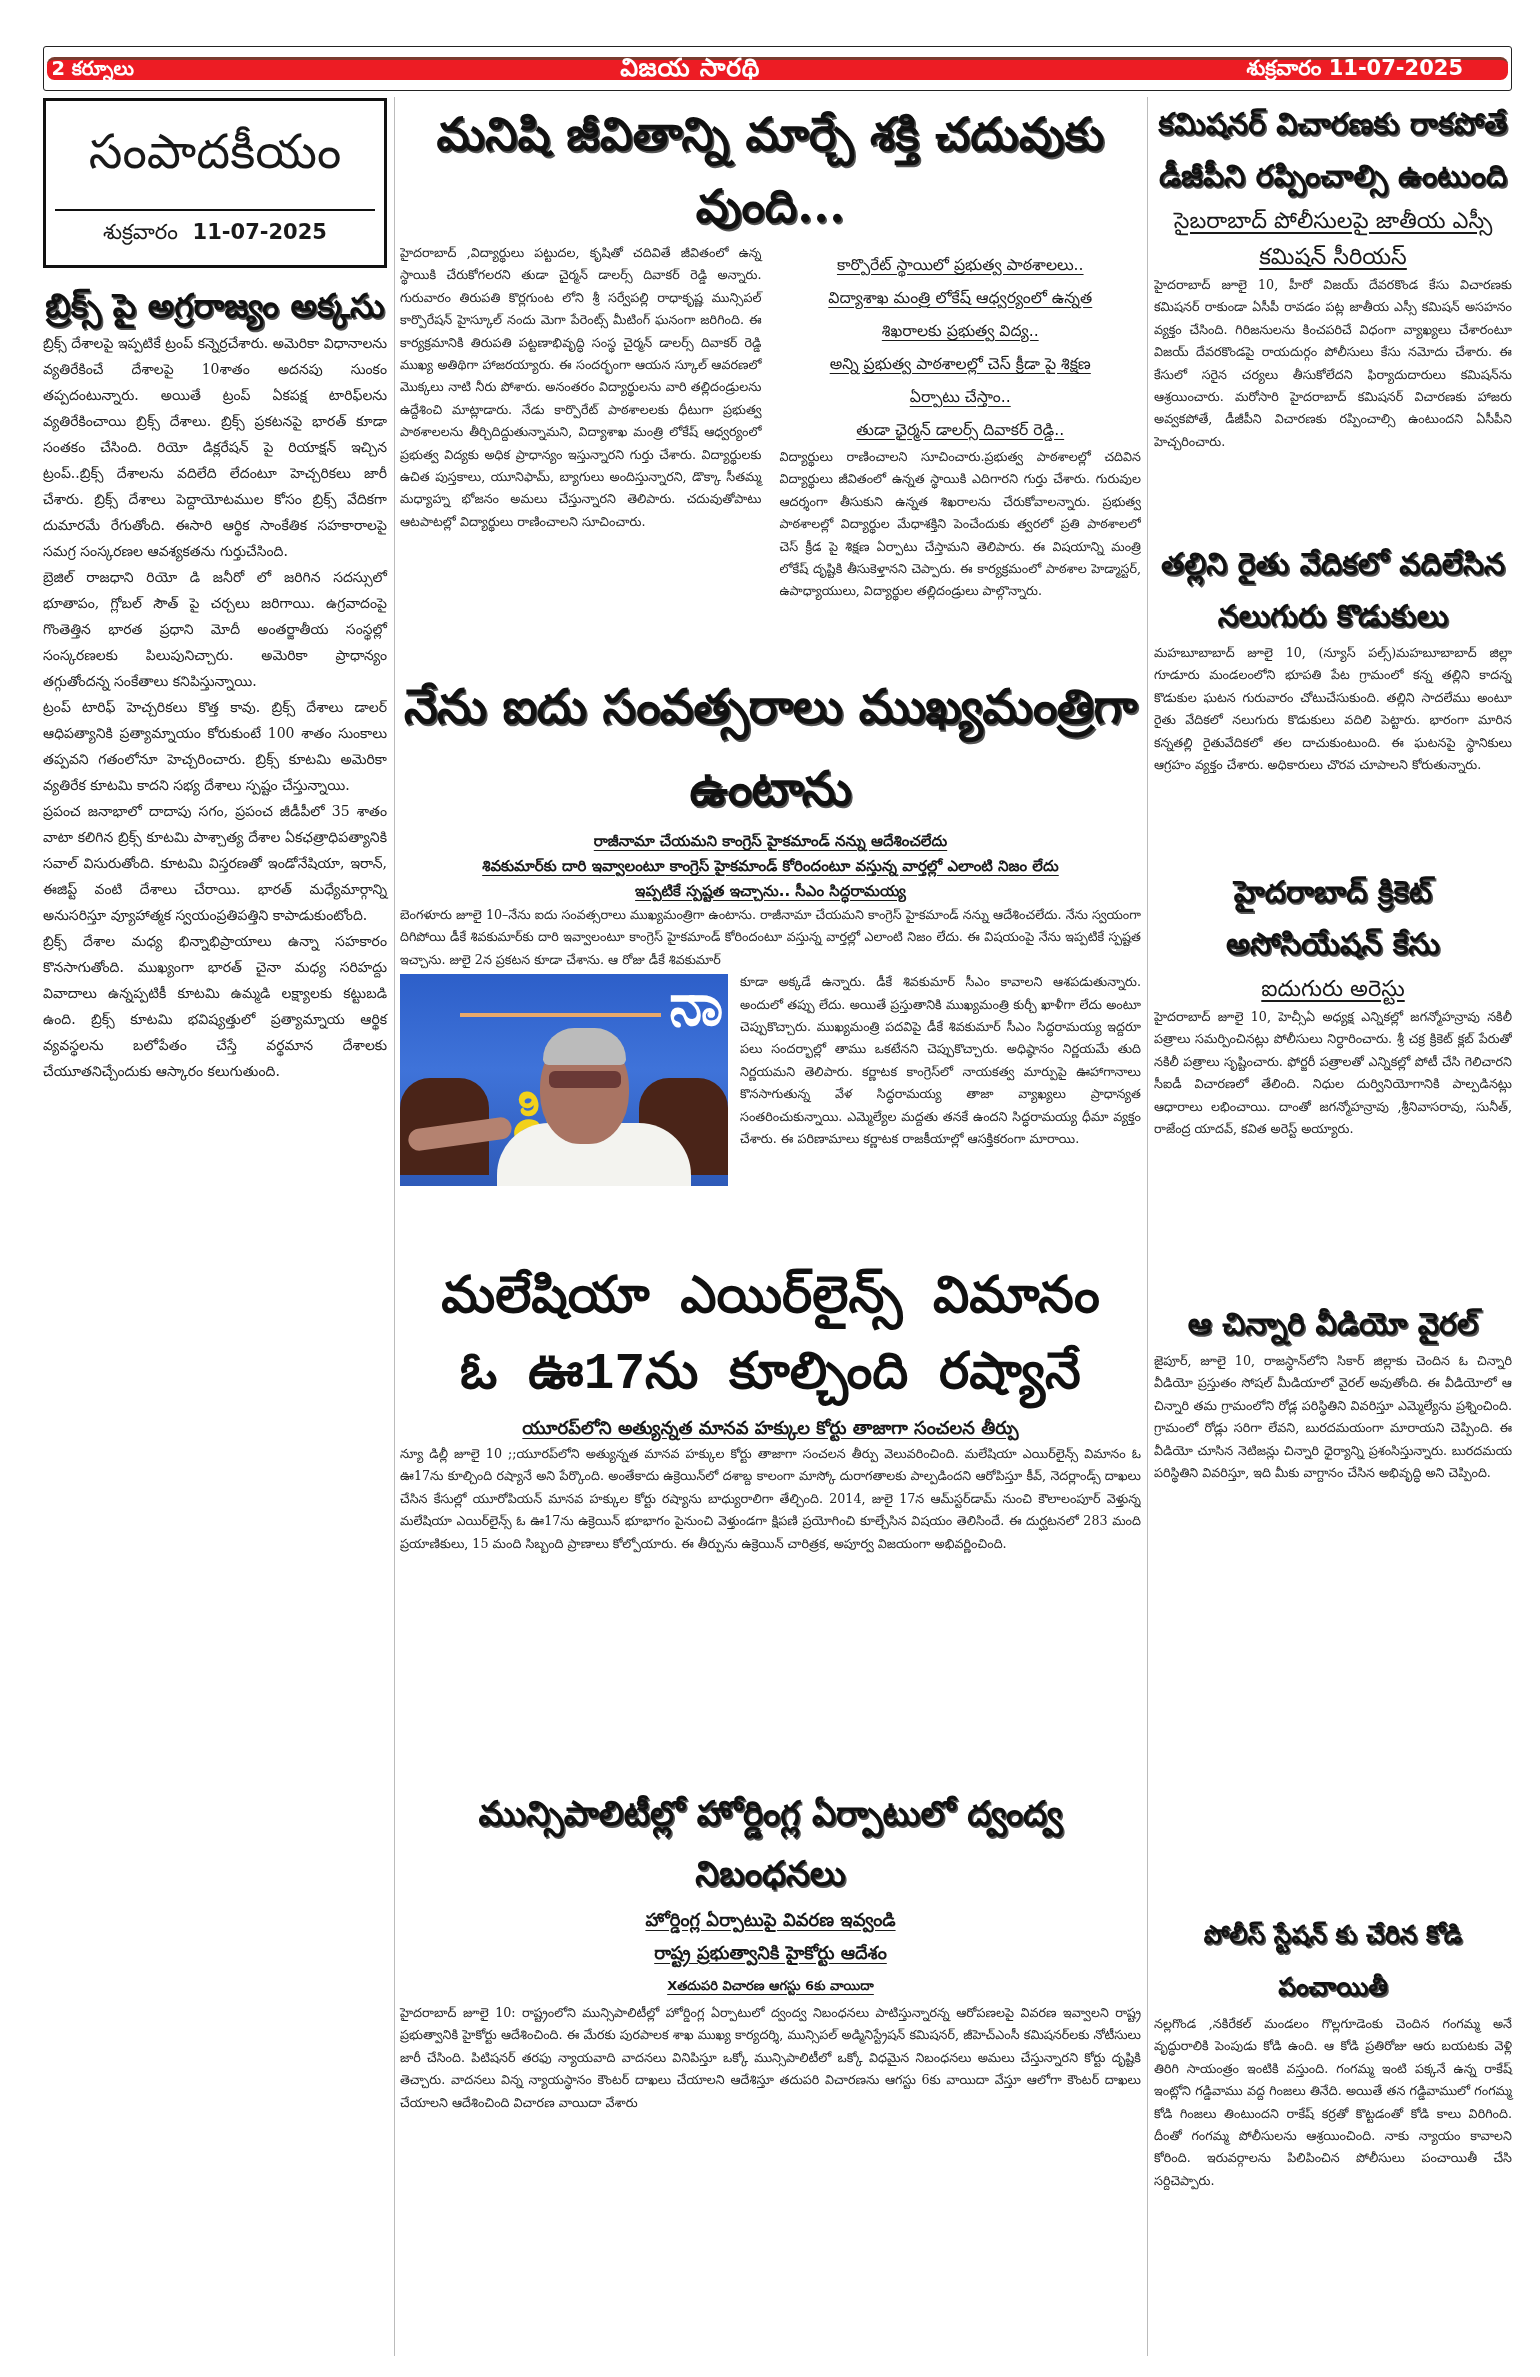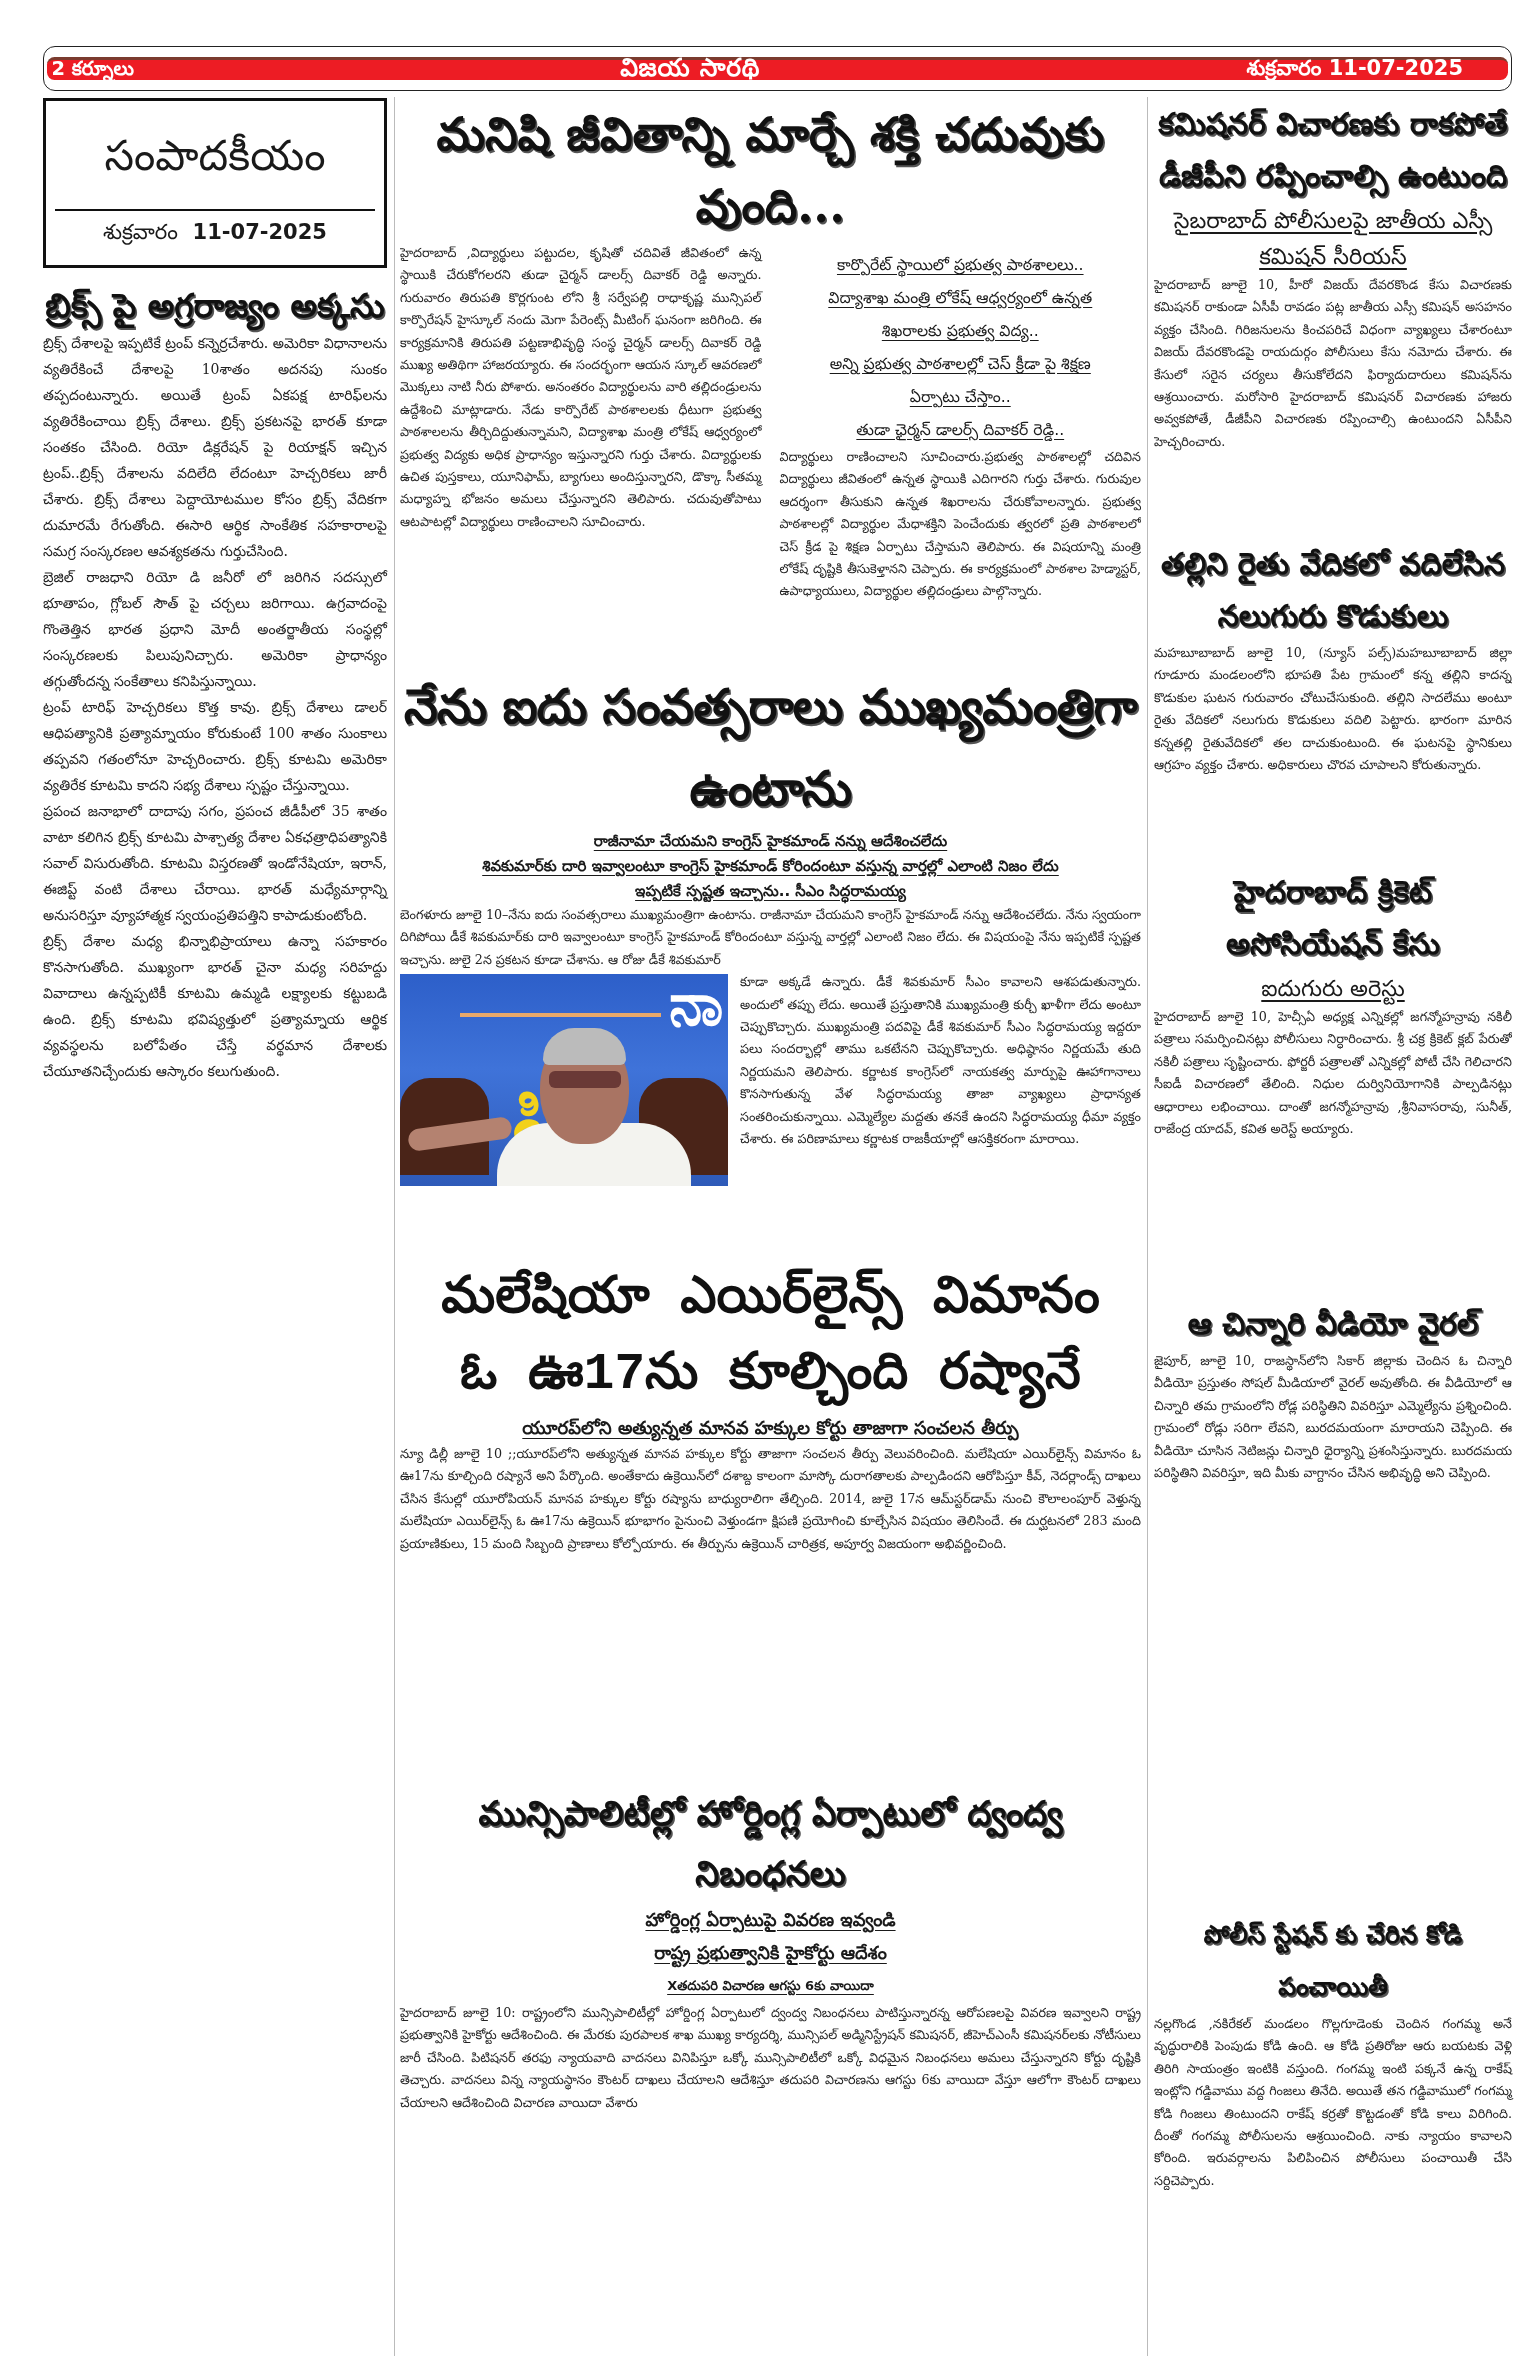--- a/index.html
+++ b/index.html
@@ -2,21 +2,21 @@
 <html style="font-size:12px"><head>
 <meta charset="utf-8">
 <style>
   * { box-sizing: border-box; margin: 0; padding: 0; }
   html, body { width: 1541px; height: 2377px; background: #ffffff; overflow: hidden; }
   body { font-family: "DejaVu Sans", sans-serif; color: #1a1a1a; position: relative; }
 
   
   .masthead {
     position: absolute; left: 43px; top: 46px; width: 1469px; height: 45px;
-    border: 1.5px solid #222; border-radius: 12px; padding: 10px 3px;
+    border: 1.5px solid #222; border-radius: 3px; padding: 10px 3px;
     background: #fff;
   }
   .masthead-inner {
     width: 100%; height: 100%; background: #ed1c24; border-top: 3px solid #7a3b2e;
     border-radius: 7.5px; display: flex; align-items: center; justify-content: space-between;
     padding: 0 45px 0 4.5px; color: #fff; font-weight: bold;
   }
   .mh-left { font-size: 19.4px; }
   .mh-center { font-size: 25px; letter-spacing: 0.7px; }
   .mh-right { font-size: 21px; }
@@ -25,21 +25,21 @@
   .col { position: absolute; top: 98px; }
   .col-left { left: 43px; width: 344px; }
   .col-mid { left: 400px; width: 741px; }
   .col-right { left: 1154px; width: 358px; }
   .vrule { position: absolute; top: 97px; width: 0.7px; height: 2259px; background: #bbb; }
 
   
   .ed-box {
     border: 3px solid #111; height: 170px; padding: 6px 9px; text-align: center;
   }
-  .ed-title { font-family: Liberation Sans, sans-serif; font-size: 42px; line-height: 97px; font-weight: normal; }
+  .ed-title { font-family: Liberation Mono, monospace; font-size: 48px; line-height: 97px; font-weight: normal; }
   .ed-rule { border-top: 2.2px solid #111; margin: 4.5px 0 3px; }
   .ed-date { font-size: 21px; font-weight: bold; line-height: 37px; }
 
   .headline {
     font-family: "DejaVu Serif", serif; font-weight: 900; color: #111; text-align: center;
     text-shadow: 1.5px 1.5px 0 #555;
   }
   .h-editorial { font-size: 33px; line-height: 48px; margin-top: 14px; }
   .h-main { font-size: 46px; line-height: 72px; }
   .h-right { font-size: 30px; line-height: 52px; }

